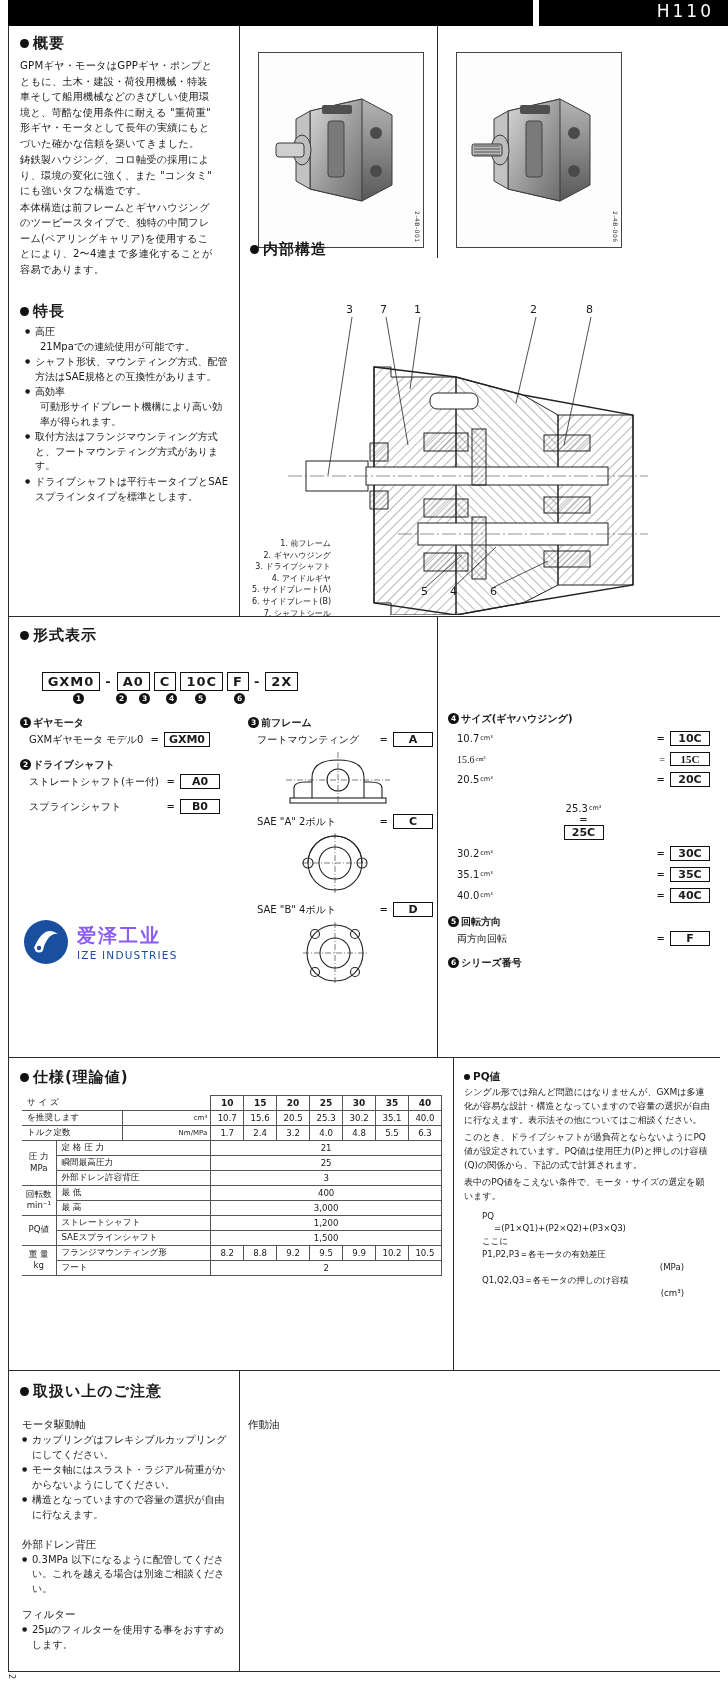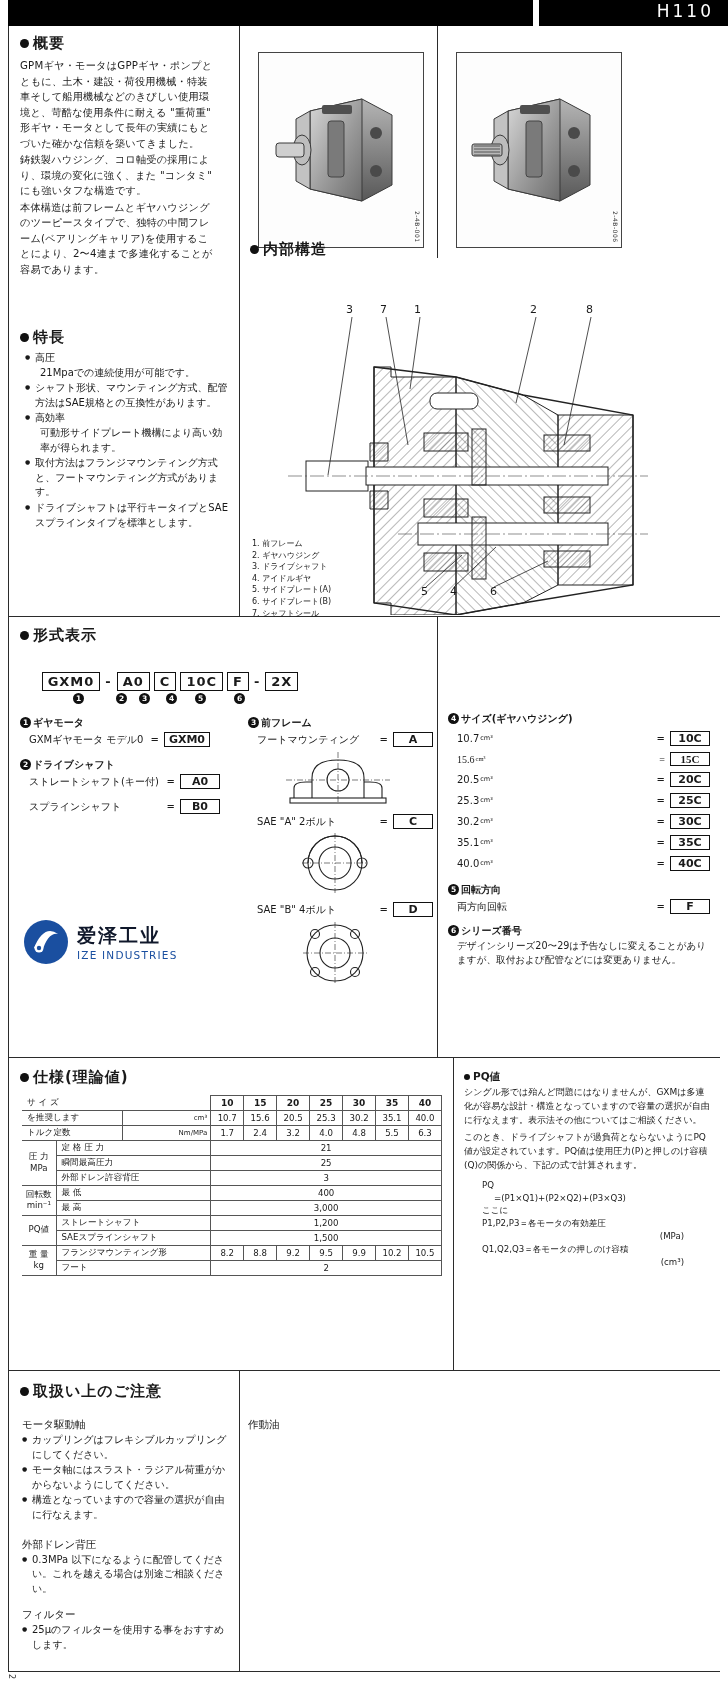--- a/index.html
+++ b/index.html
@@ -100,27 +100,27 @@
   table.spec td.grp { text-align:center; width:34px; }
   table.spec td.u { text-align:right; font-size:7px; padding-right:3px; }
   table.spec tr.hdr td { border-top:none; }
 
   
   .pqbox { font-size:9px; line-height:1.55; }
   .pqform { font-size:8.6px; line-height:1.5; margin-top:6px; padding-left:18px; }
 
   
   .wm { position:absolute; display:flex; align-items:center; gap:7px; }
-  .wm-txt-jp { font-size:19px; font-weight:bold; color:#0f172a; letter-spacing:2px; }
+  .wm-txt-jp { font-size:19px; font-weight:bold; color:#8b5cf6; letter-spacing:2px; }
   .wm-txt-en { font-size:10.5px; color:#1a4fa0; letter-spacing:1.2px; }
 
   
   .calloutnum { position:absolute; font-size:11px; }
   .legend { position:absolute; font-size:8px; line-height:1.45; }
-  .legend div { white-space:nowrap; }
+  .legend div { white-space:nowrap;text-align:right; }
 
   .pgnum { position:absolute; left:7px; bottom:6px; font-size:8px; color:#333;
            writing-mode:vertical-rl; }
 </style>
 </head>
 <body>
 
 <div class="page">
 
   <div class="topbar">
@@ -142,21 +142,21 @@
 
   <div style="position:absolute;left:20px;top:34px;width:212px;">
     <div class="sect-h">概要</div>
     <div class="jp" style="margin-top:5px;">
       <p>GPMギヤ・モータはGPPギヤ・ポンプとともに、土木・建設・荷役用機械・特装車そして船用機械などのきびしい使用環境と、苛酷な使用条件に耐える "重荷重" 形ギヤ・モータとして長年の実績にもとづいた確かな信頼を築いてきました。</p>
       <p>鋳鉄製ハウジング、コロ軸受の採用により、環境の変化に強く、また "コンタミ" にも強いタフな構造です。</p>
       <p>本体構造は前フレームとギヤハウジングのツーピースタイプで、独特の中間フレーム(ベアリングキャリア)を使用することにより、2〜4連まで多連化することが容易であります。</p>
     </div>
   </div>
 
-  <div style="position:absolute;left:20px;top:302px;width:212px;margin-top:26px;">
+  <div style="position:absolute;left:20px;top:302px;width:212px;">
     <div class="sect-h">特長</div>
     <ul class="bullets" style="margin-top:4px;padding-left:5px;">
       <li>
         <span>高圧</span>
         <span class="ind">21Mpaでの連続使用が可能です。</span>
       </li>
       <li>
         <span>シャフト形状、マウンティング方式、配管方法はSAE規格との互換性があります。</span>
       </li>
       <li>
@@ -423,21 +423,21 @@
     <div class="opt-line" style="margin-top:6px;font-family:Liberation Serif, serif;">
       <span class="lbl"><span>15.6</span><span class="unit">cm³</span></span>
       <span class="eq">=</span>
       <span class="val-box">15C</span>
     </div>
     <div class="opt-line" style="margin-top:6px;">
       <span class="lbl"><span>20.5</span><span class="unit">cm³</span></span>
       <span class="eq">=</span>
       <span class="val-box">20C</span>
     </div>
-    <div class="opt-line" style="margin-top:6px;">
+    <div class="opt-line" style="margin-top:16px;flex-direction:column;">
       <span class="lbl"><span>25.3</span><span class="unit">cm³</span></span>
       <span class="eq">=</span>
       <span class="val-box">25C</span>
     </div>
     <div class="opt-line" style="margin-top:6px;">
       <span class="lbl"><span>30.2</span><span class="unit">cm³</span></span>
       <span class="eq">=</span>
       <span class="val-box">30C</span>
     </div>
     <div class="opt-line" style="margin-top:6px;">
@@ -458,21 +458,20 @@
     <div class="opt-line">
       <span class="lbl">両方向回転</span>
       <span class="eq">=</span>
       <span class="val-box">F</span>
     </div>
 
     <div class="opt-h" style="margin-top:10px;">
       <span class="marker">6</span>
       <span>シリーズ番号</span>
     </div>
-    <div style="font-size:9.6px;line-height:1.5;padding-left:9px;margin-top:1px;">デザインシリーズ20〜29は予告なしに変えることがありますが、取付および配管などには変更ありません。</div>
   </div>
 
   <div class="wm" style="left:22px;top:918px;">
     <svg width="48" height="48" viewBox="0 0 48 48">
       <circle cx="24" cy="24" r="22" fill="#1a4fa0"></circle>
       <path d="M12 30 Q22 6 36 16 Q26 14 20 34 Z" fill="#fff"></path>
       <circle cx="17" cy="30" r="4.5" fill="#fff"></circle>
       <circle cx="17" cy="30" r="2.2" fill="#1a4fa0"></circle>
     </svg>
     <div>
@@ -588,20 +587,21 @@
   </div>
 
   <div style="position:absolute;left:464px;top:1070px;width:248px;">
     <div class="sub-h" style="font-weight:bold;display:flex;align-items:center;gap:3px;">
       <span style="width:6px;height:6px;border-radius:50%;background:#111;display:inline-block;"></span>
       <span>PQ値</span>
     </div>
     <div class="pqbox" style="margin-top:2px;">
       <div>シングル形では殆んど問題にはなりませんが、GXMは多連化が容易な設計・構造となっていますので容量の選択が自由に行なえます。表示法その他についてはご相談ください。</div>
       <div style="margin-top:3px;">このとき、ドライブシャフトが過負荷とならないようにPQ値が設定されています。PQ値は使用圧力(P)と押しのけ容積(Q)の関係から、下記の式で計算されます。</div>
+      <div style="margin-top:3px;">表中のPQ値をこえない条件で、モータ・サイズの選定を願います。</div>
     </div>
     <div class="pqform">
       <div>PQ</div>
       <div style="padding-left:12px;">=(P1×Q1)+(P2×Q2)+(P3×Q3)</div>
       <div>ここに</div>
       <div>P1,P2,P3＝各モータの有効差圧</div>
       <div style="text-align:right;padding-right:28px;">(MPa)</div>
       <div>Q1,Q2,Q3＝各モータの押しのけ容積</div>
       <div style="text-align:right;padding-right:28px;">(cm³)</div>
     </div>

